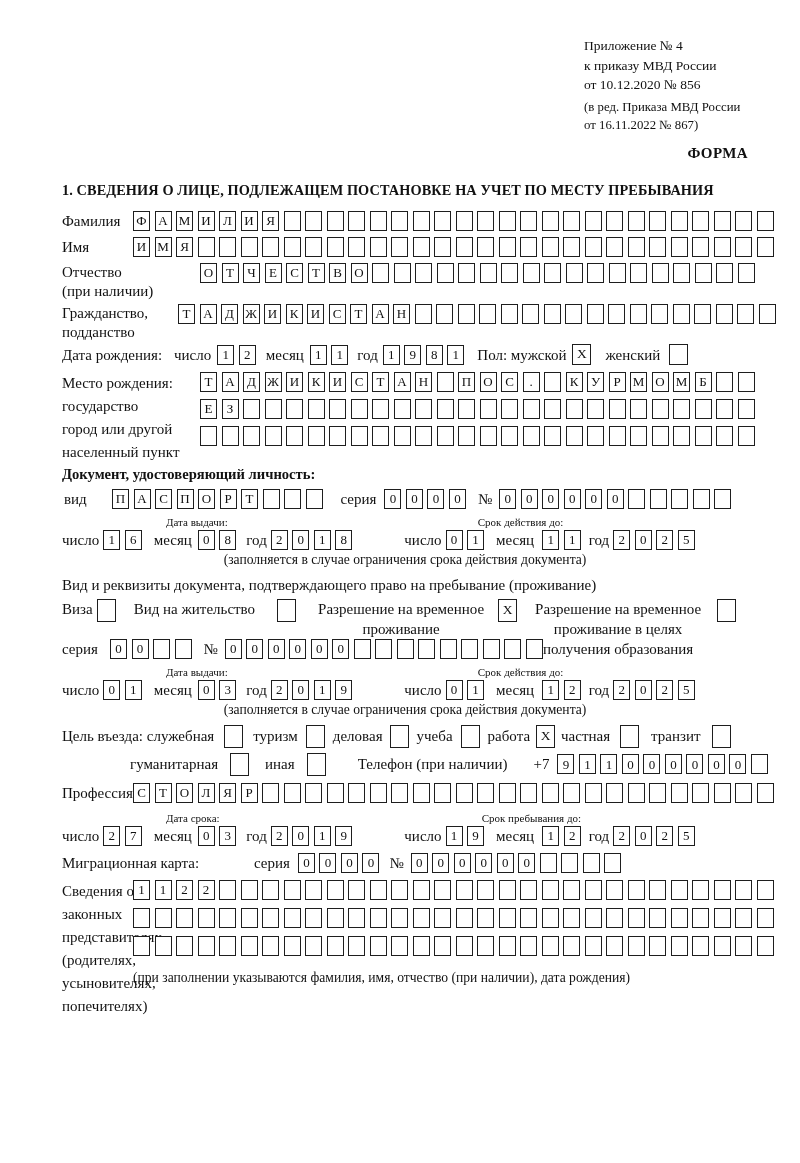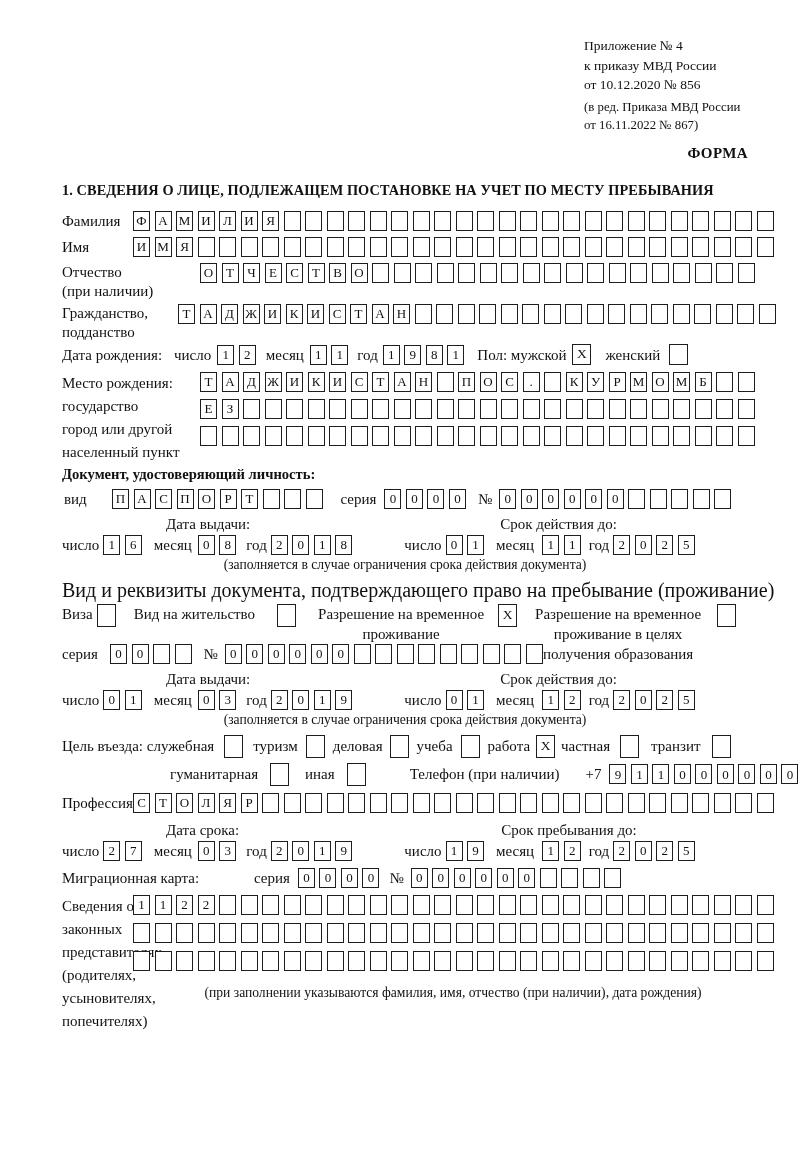--- a/index.html
+++ b/index.html
@@ -25,25 +25,25 @@
     width:17px;height:20px;border:1.7px solid #1e1e1e;box-sizing:border-box;flex:none;
     display:flex;align-items:center;justify-content:center;
     font-size:13px;line-height:1;background:#fff;
   }
   .checkbox{
     width:19px;height:23px;border:1.7px solid #1e1e1e;box-sizing:border-box;flex:none;
     display:flex;align-items:center;justify-content:center;font-size:13.5px;background:#fff;
   }
   .cb-sm{height:21px;margin-top:-1px;}
   .doc-head{text-align:left;font-weight:bold;font-size:14.6px;margin:2px 40px 6px 0;}
-  .dl-row{display:flex;font-size:15px;margin-bottom:2px;}
+  .dl-row{display:flex;font-size:11px;margin-bottom:2px;}
   .note{font-size:13.6px;text-align:center;margin:0 28px 7px 0;}
   .stack{text-align:center;font-size:15px;line-height:20px;}
-  .plain{font-size:20px;line-height:20px;margin-bottom:4px;}
-  .reps-note{font-size:13.6px;text-align:center;margin-top:14px;width:640px;}
+  .plain{font-size:15px;line-height:20px;margin-bottom:4px;}
+  .reps-note{font-size:13.6px;text-align:left;margin-top:14px;width:640px;}
 </style>
 </head>
 <body>
 
 <div class="page">
 
   <div class="hdr">
     <div>Приложение № 4</div>
     <div>к приказу МВД России</div>
     <div>от 10.12.2020 № 856</div>
@@ -505,25 +505,25 @@
     <span class="checkbox" style="margin-left:8px"></span>
     <div class="lbl" style="margin-left:8px">работа</div>
     <span class="checkbox" style="margin-left:6px">X</span>
     <div class="lbl" style="margin-left:6px">частная</div>
     <span class="checkbox" style="margin-left:10px"></span>
     <div class="lbl" style="margin-left:12px">транзит</div>
     <span class="checkbox" style="margin-left:12px"></span>
   </div>
 
   <div class="row" style="align-items:center;margin-bottom:7px">
-    <div class="lbl" style="margin-left:108px">гуманитарная</div>
+    <div class="lbl" style="margin-left:68px">гуманитарная</div>
     <span class="checkbox" style="margin-left:12px"></span>
     <div class="lbl" style="margin-left:16px">иная</div>
     <span class="checkbox" style="margin-left:12px"></span>
-    <div class="lbl" style="margin-left:44px">Телефон (при наличии)</div>
+    <div class="lbl" style="margin-left:32px">Телефон (при наличии)</div>
     <div class="lbl" style="margin:0 8px 0 26px">+7</div>
     <div class="cells">
         <span class="cell">9</span>
         <span class="cell">1</span>
         <span class="cell">1</span>
         <span class="cell">0</span>
         <span class="cell">0</span>
         <span class="cell">0</span>
         <span class="cell">0</span>
         <span class="cell">0</span>

